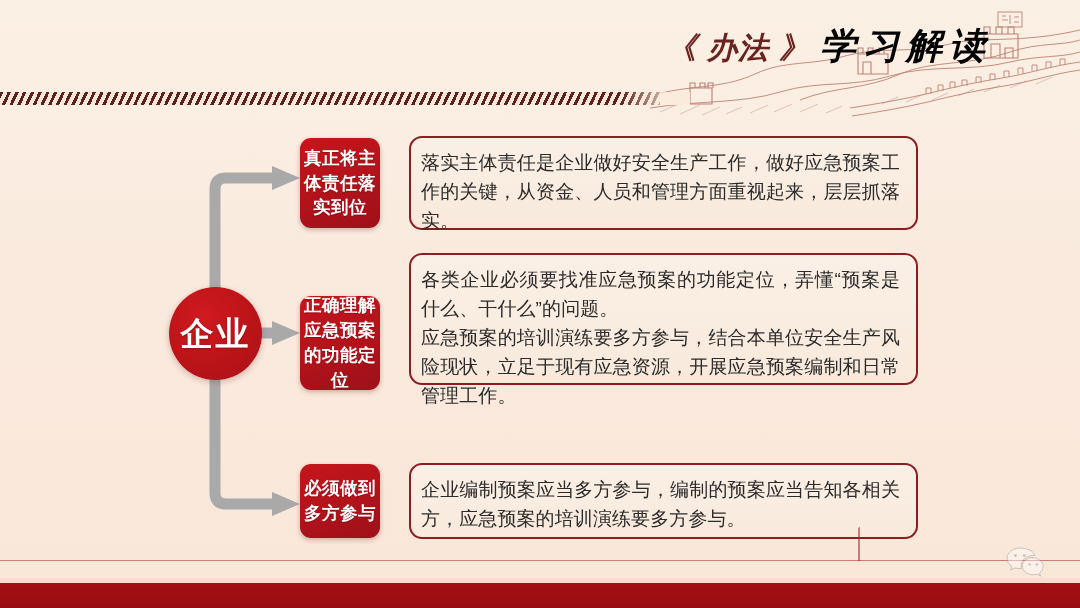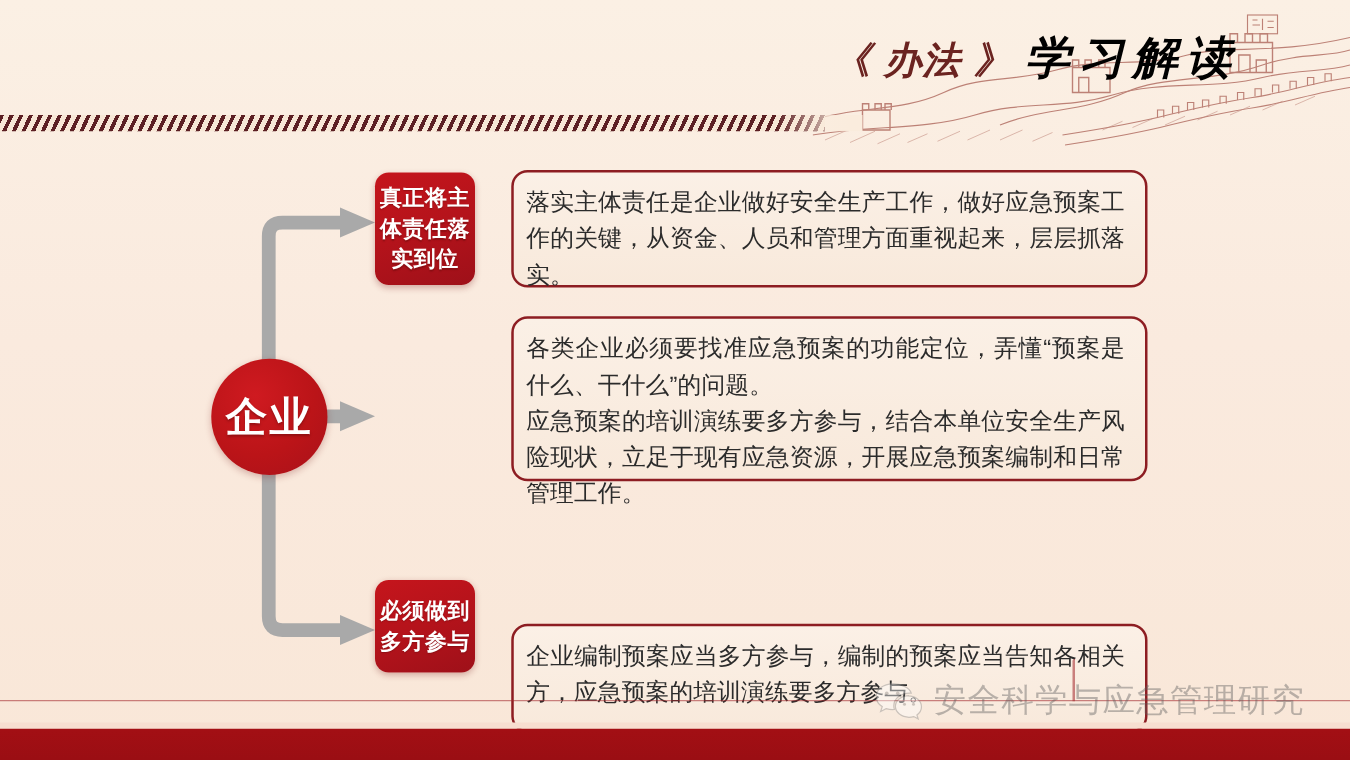--- a/index.html
+++ b/index.html
@@ -168,21 +168,21 @@
     position: absolute;
     border: 2.2px solid #8d1d22;
     border-radius: 13px;
     background: linear-gradient(180deg, #fbf0e6 0%, #f8e9db 100%);
     box-sizing: border-box;
     padding: 11px 16px 11px 10px;
     z-index: 4;
   }
   .panel-1 { left: 409px; top: 136px; width: 509px; height: 94px; }
   .panel-2 { left: 409px; top: 253px; width: 509px; height: 132px; }
-  .panel-3 { left: 409px; top: 463px; width: 509px; height: 87px; margin-top: 36px; }
+  .panel-3 { left: 409px; top: 463px; width: 509px; height: 76px; }
 
   .panel p {
     margin: 0;
     color: #2b2b2b;
     font-size: 19px;
     line-height: 1.52;
     letter-spacing: 0.1px;
     text-align: justify;
     text-justify: inter-ideograph;
   }
@@ -332,20 +332,23 @@
       <span class="hub-label">企业</span>
     </div>
 
     <div class="chip chip-1">
       <span class="chip-text">真正将主体责任落实到位</span>
     </div>
     <div class="panel panel-1">
       <p>落实主体责任是企业做好安全生产工作，做好应急预案工作的关键，从资金、人员和管理方面重视起来，层层抓落实。</p>
     </div>
 
+    <div class="chip chip-2">
+      <span class="chip-text">正确理解应急预案的功能定位</span>
+    </div>
     <div class="panel panel-2">
       <p>各类企业必须要找准应急预案的功能定位，弄懂“预案是什么、干什么”的问题。</p>
       <p>应急预案的培训演练要多方参与，结合本单位安全生产风险现状，立足于现有应急资源，开展应急预案编制和日常管理工作。</p>
     </div>
 
     <div class="chip chip-3">
       <span class="chip-text">必须做到多方参与</span>
     </div>
     <div class="panel panel-3">
       <p>企业编制预案应当多方参与，编制的预案应当告知各相关方，应急预案的培训演练要多方参与。</p>
@@ -359,18 +362,17 @@
     <span class="wm-icon">
       <svg width="38" height="32" viewBox="0 0 38 32" xmlns="http://www.w3.org/2000/svg">
         <path d="M14 2 C6.6 2 1 6.7 1 12.3 c0 3.2 1.9 6.1 4.8 8 l-1.3 3.9 4.4 -2.3 c1.6 .45 3.3 .7 5.1 .7 .5 0 1 -.02 1.5 -.06 -.3 -.9 -.45 -1.9 -.45 -2.9 0 -5.6 5.6 -10.2 12.6 -10.2 .45 0 .9 .02 1.35 .06 C27.9 5.6 21.6 2 14 2 z" fill="#ffffff" stroke="#8d8d8d" stroke-width="1"></path>
         <circle cx="9.4" cy="9.6" r="1.45" fill="#8d8d8d"></circle>
         <circle cx="18.2" cy="9.6" r="1.45" fill="#8d8d8d"></circle>
         <path d="M27.2 11.4 c-6 0 -10.9 3.9 -10.9 8.7 0 4.8 4.9 8.7 10.9 8.7 1.35 0 2.65 -.2 3.85 -.56 l3.5 1.85 -1 -3.1 c2.25 -1.6 3.65 -3.95 3.65 -6.55 0 -4.8 -4.9 -8.7 -10.9 -8.7 z" fill="#ffffff" stroke="#8d8d8d" stroke-width="1"></path>
         <circle cx="23.6" cy="18.4" r="1.2" fill="#8d8d8d"></circle>
         <circle cx="30.8" cy="18.4" r="1.2" fill="#8d8d8d"></circle>
       </svg>
     </span>
-    <span class="wm-text">安全科学与应急管理研究</span>
   </div>
 
   <div class="footer-bar-top"></div>
   <div class="footer-bar"></div>
 </div>
 
 </body></html>

